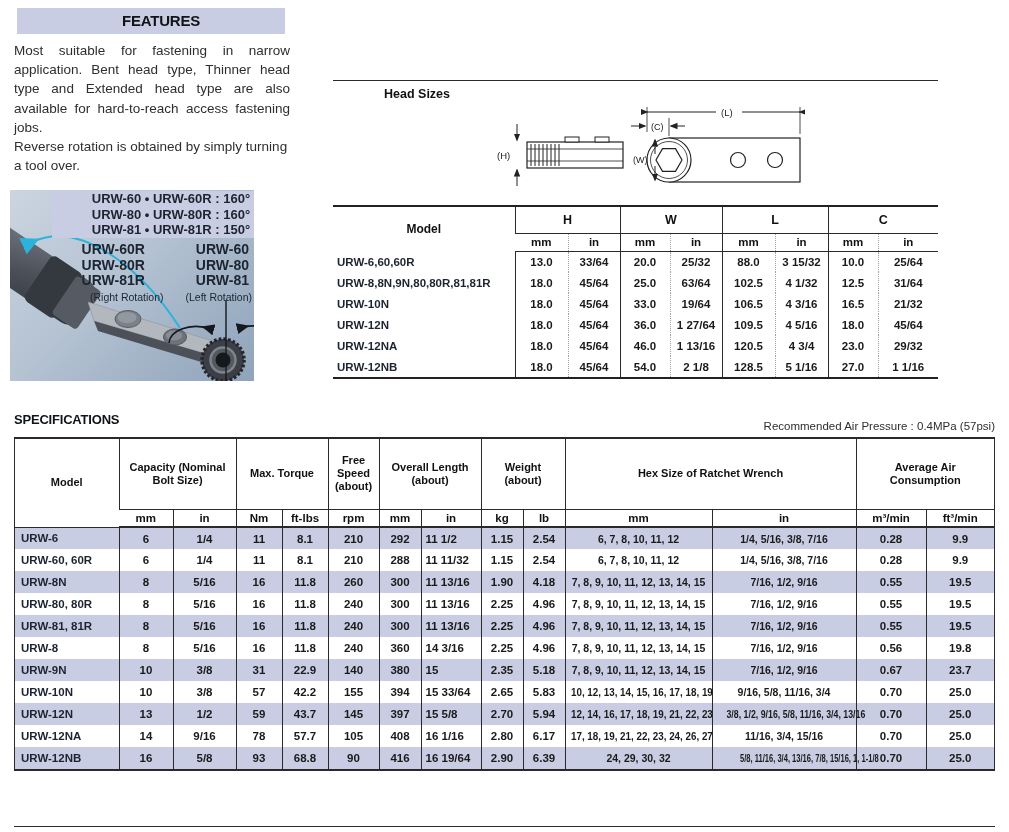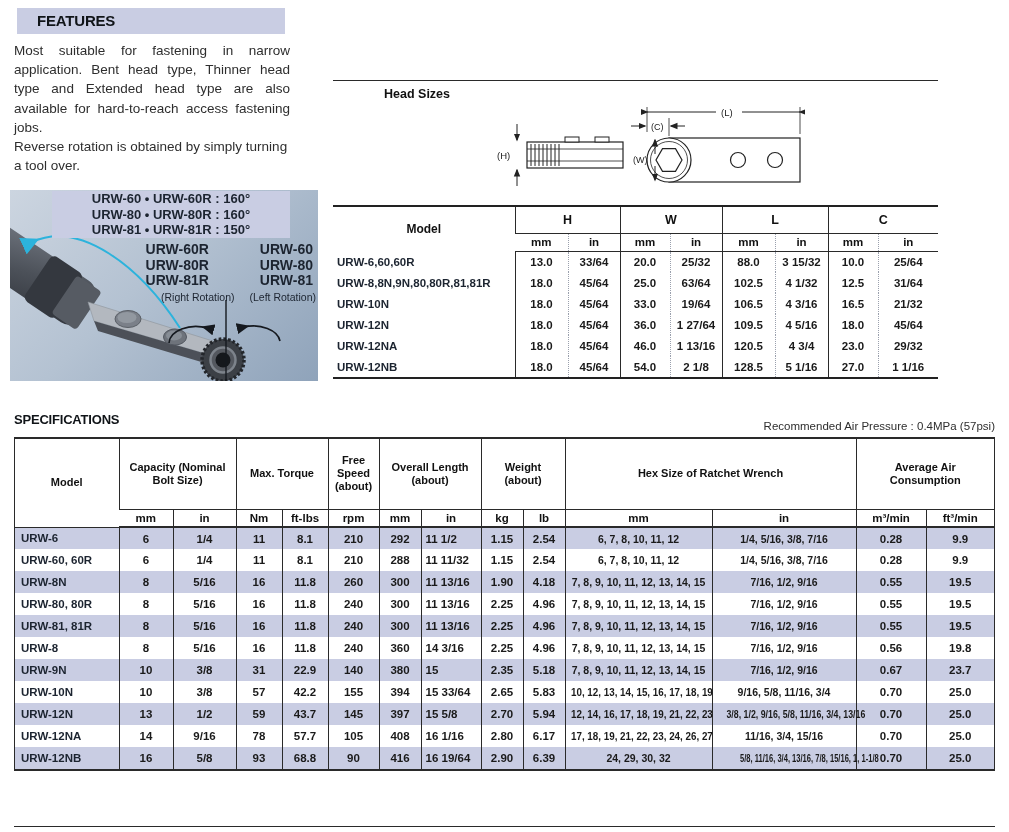--- a/index.html
+++ b/index.html
@@ -3,38 +3,38 @@
 <meta charset="utf-8">
 <style>
   * { margin:0; padding:0; box-sizing:border-box; }
   body { background:#ffffff; font-family:"Liberation Sans", sans-serif; }
   .page { position:relative; width:1009px; height:832px; background:#fff; overflow:hidden; color:#1a1a1a; }
 
   
   .features-bar { position:absolute; left:17px; top:8px; width:268px; height:26px;
       background:#c9cde3; }
   .features-bar .t { font-size:15px; font-weight:bold; letter-spacing:-0.2px; color:#101418;
-      line-height:26px; padding-left:20px; }
+      line-height:26px; padding-left:20px;text-align:center; }
   .features-text { position:absolute; left:14px; top:41px; width:276px; font-size:13.5px;
       line-height:19.2px; color:#2e2e2e; }
   .features-text .p1 { text-align:justify; }
 
   
-  .photo { position:absolute; left:10px; top:190px; width:308px; height:191px;
+  .photo { position:absolute; left:10px; top:190px; width:244px; height:191px;
       background:linear-gradient(135deg,#ccd5e0 0%, #b4c2d2 45%, #8fa3ba 100%); overflow:hidden; }
   .photo svg { position:absolute; left:0; top:0; z-index:1; }
   .angle-box { position:absolute; left:42px; top:1px; width:238px; height:47px; background:#c9cde3;
       z-index:2; display:flex; flex-direction:column; justify-content:center; align-items:center; }
   .angle-box div { font-size:13px; font-weight:bold; color:#1c2430; line-height:15.5px; white-space:nowrap; }
   .models { position:absolute; right:5px; top:52px; z-index:2; display:flex; gap:17px; }
   .models .col { display:flex; flex-direction:column; align-items:flex-end; }
   .models span { font-size:14px; font-weight:bold; color:#1c2430; line-height:15.5px; white-space:nowrap;margin-left:34px; }
   .rot-caption { position:absolute; right:2px; top:101px; z-index:2; font-size:10.5px; color:#1c2430;
       white-space:nowrap; }
-  .rot-caption span { margin-left:12px; }
+  .rot-caption span { margin-left:19px; }
 
   
   .rule-top-right { position:absolute; left:333px; top:80px; width:605px; height:0;
       border-top:1.5px solid #2a2a2a; }
   .head-sizes-title { position:absolute; left:336px; top:87px; font-size:12.5px; font-weight:bold; color:#111;padding-left:48px; }
   .head-diagram { position:absolute; left:495px; top:98px; }
 
   .head-table-wrap { position:absolute; left:333px; top:205px; width:605px;
       border-top:2px solid #222; border-bottom:2px solid #222; }
   table { border-collapse:collapse; table-layout:fixed; }

